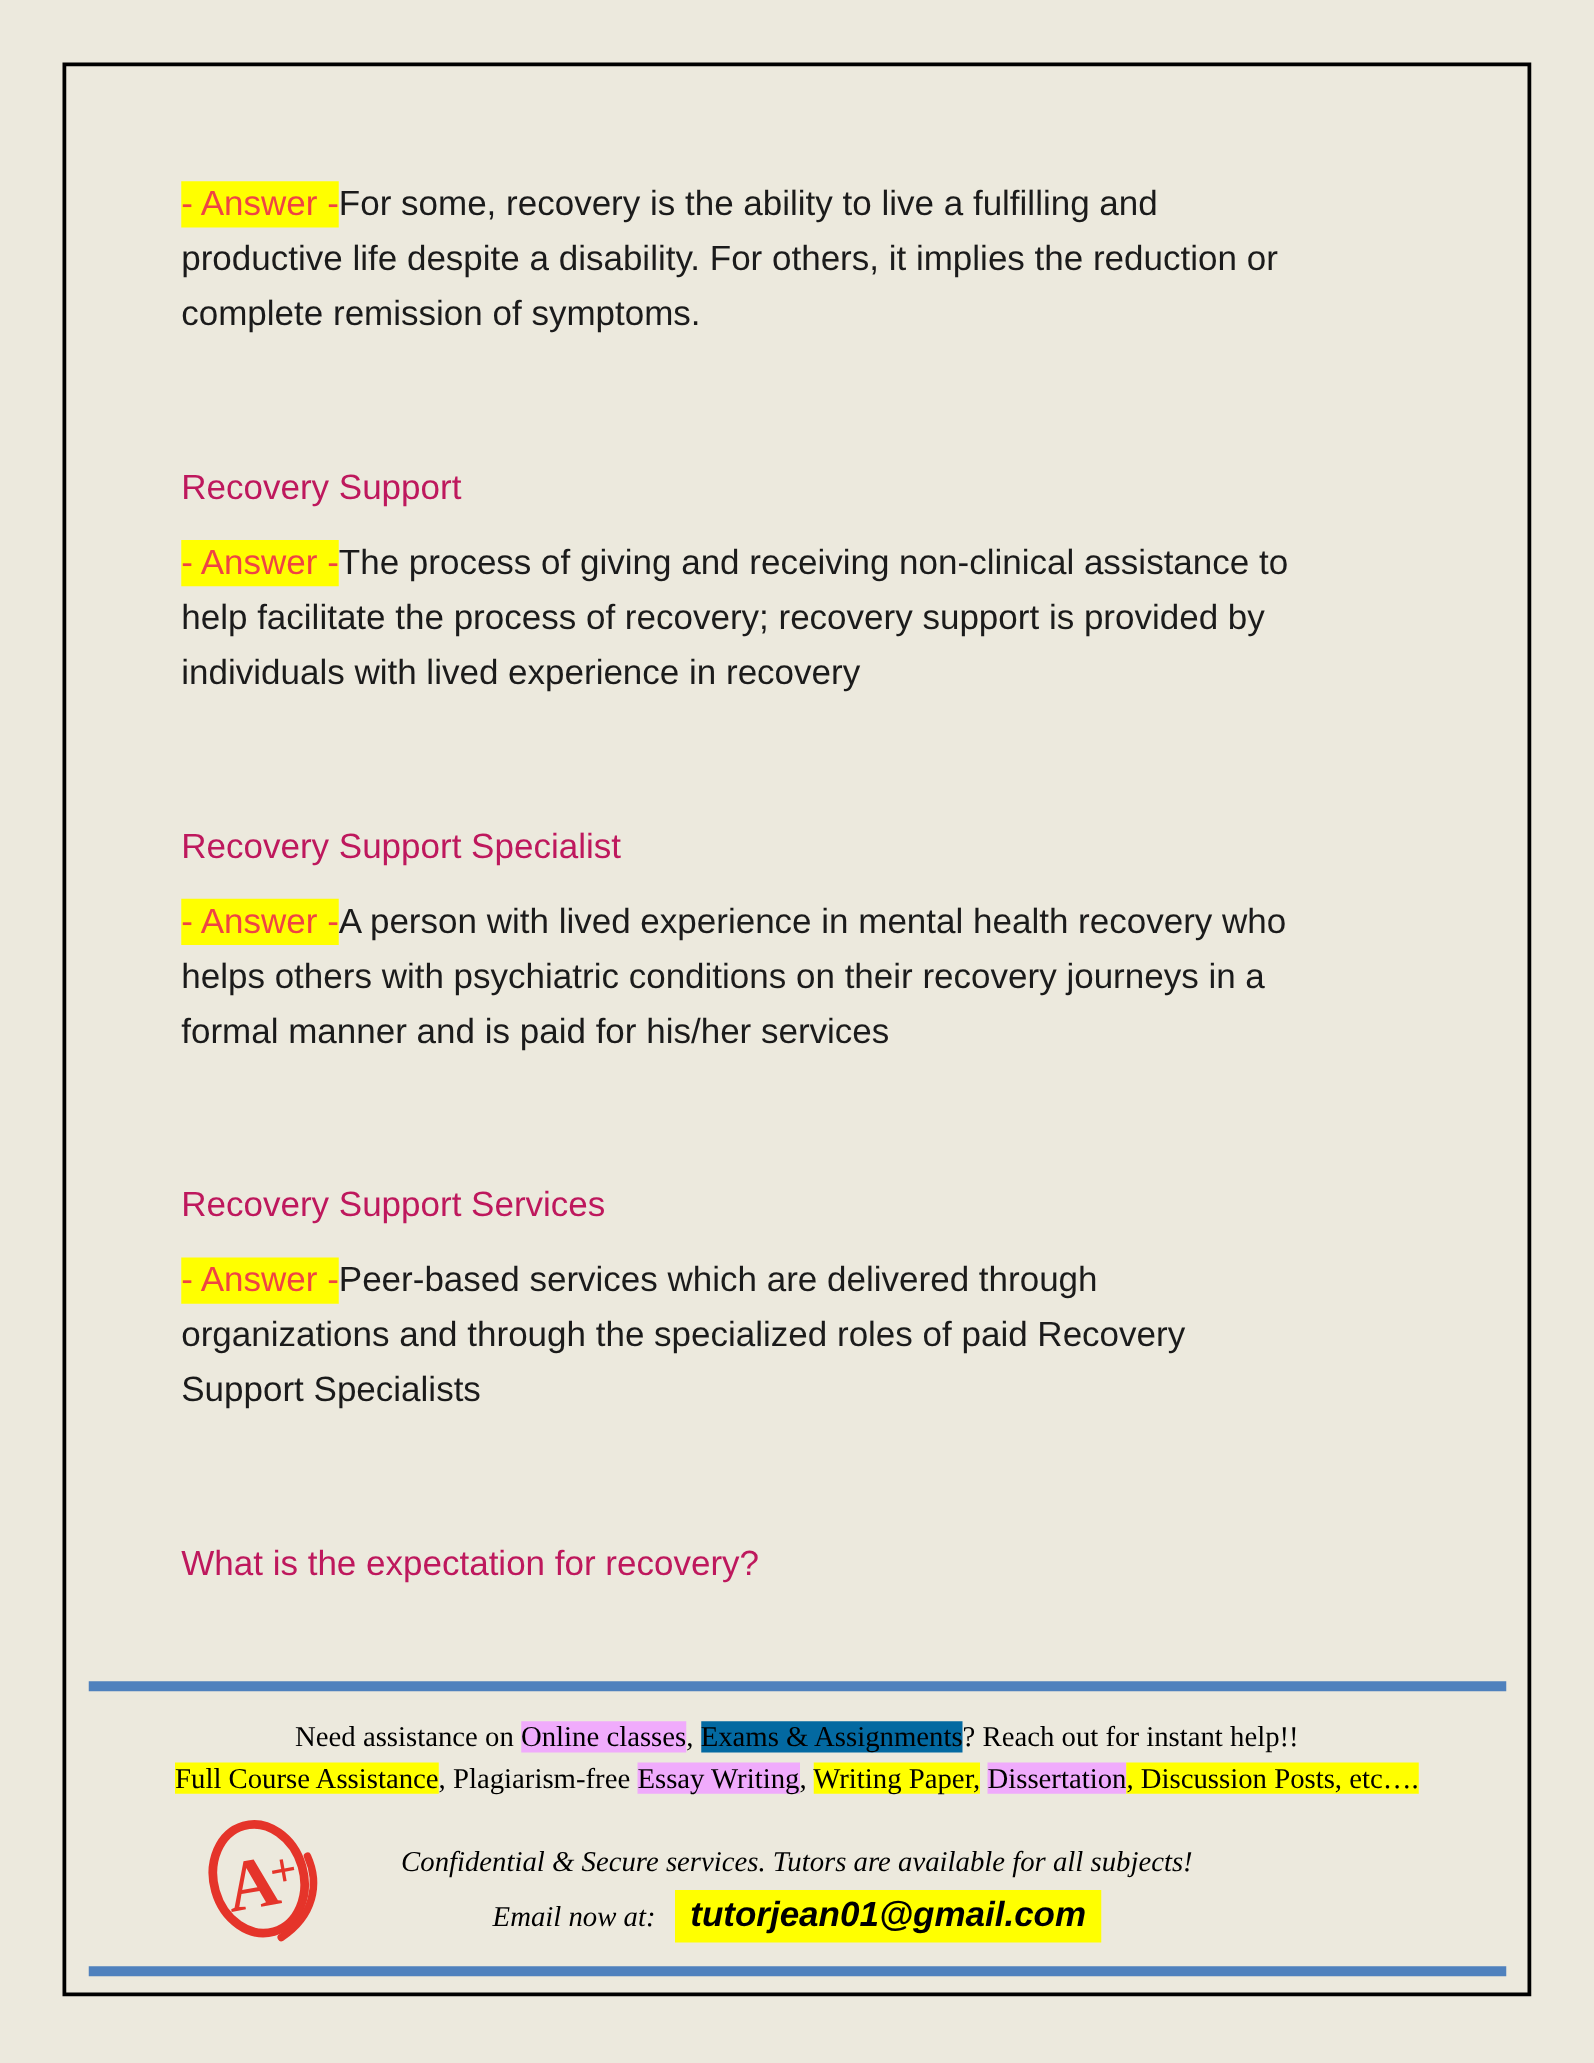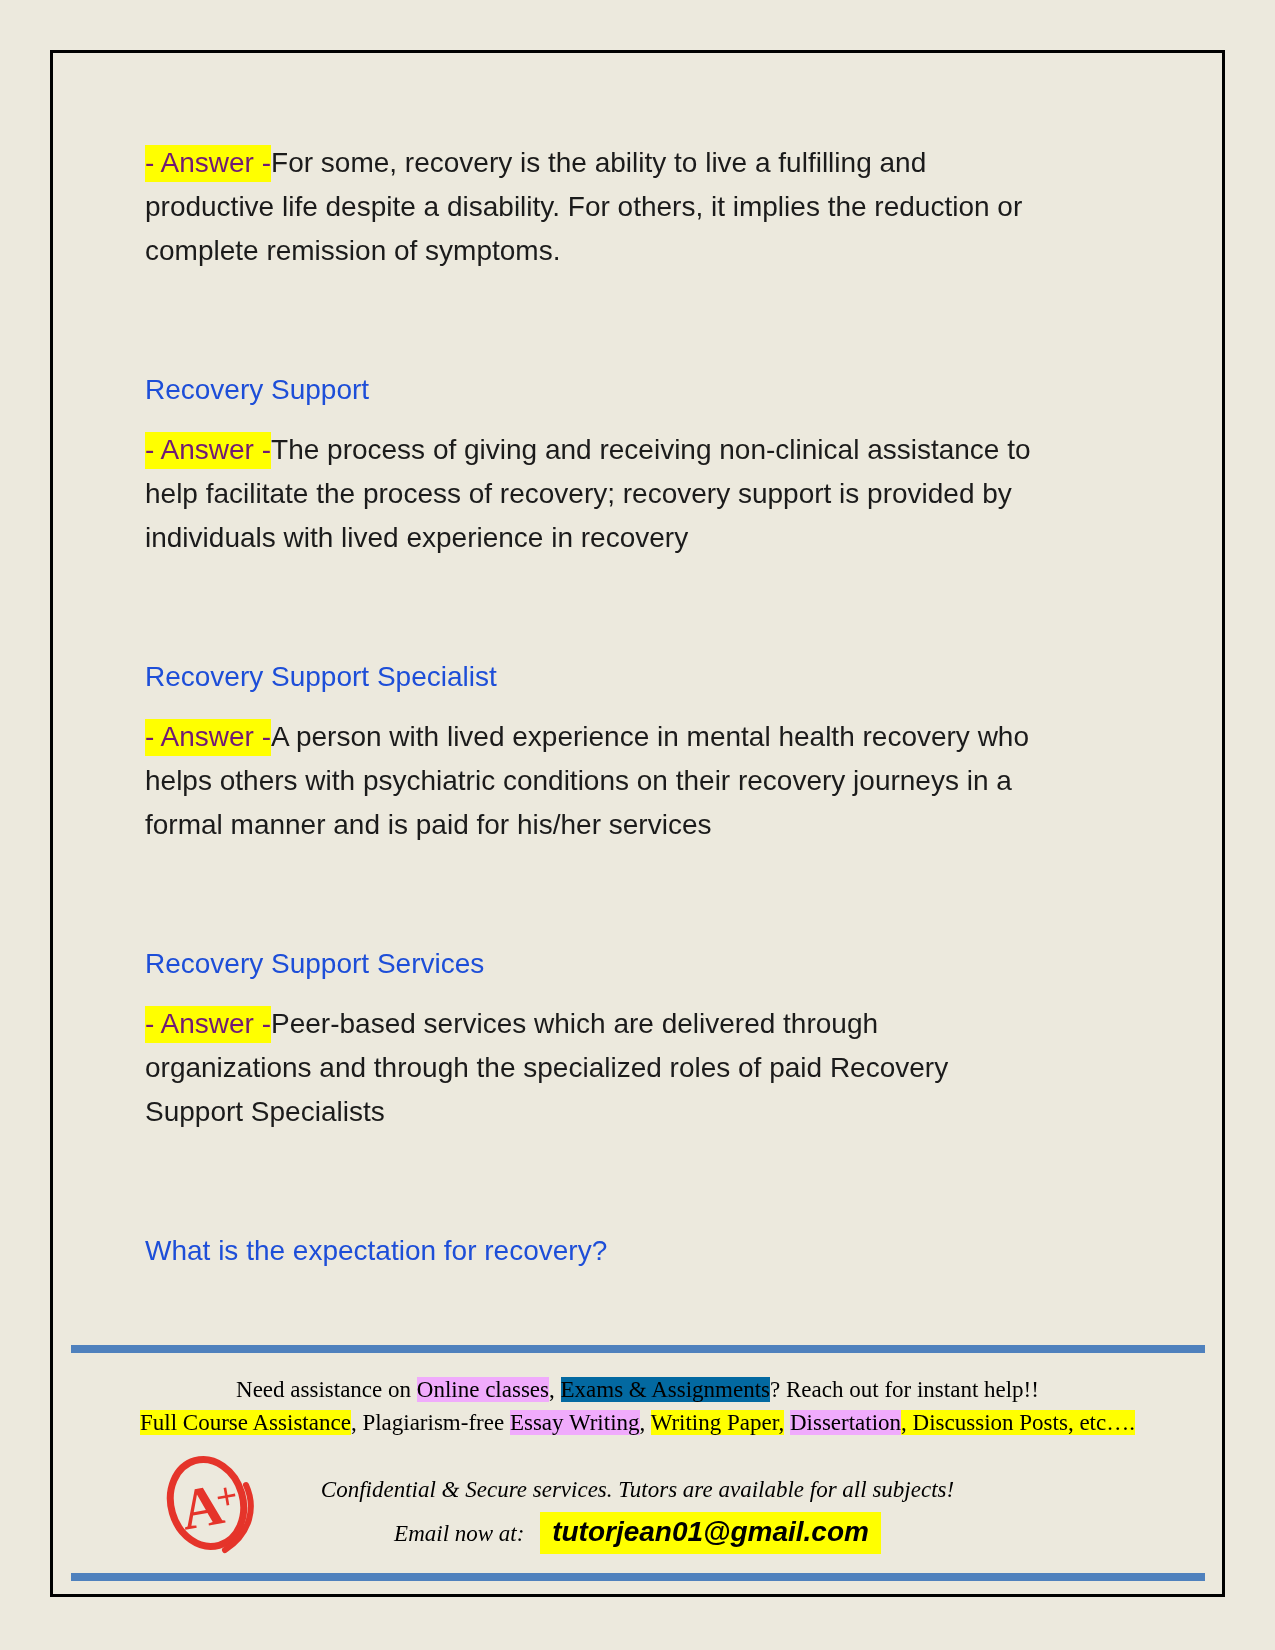--- a/index.html
+++ b/index.html
@@ -33,32 +33,32 @@
   .answer {
     margin: 16px 0 0 0;
     font-size: 28px;
     line-height: 44px;
   }
   .answer.first {
     margin-top: 0;
   }
   .answer mark {
     background: #ffff00;
-    color: #701a75;
+    color: #ef4444;
     padding: 2px 0 4px 0;
   }
   .ans-text {
     white-space: pre-line;
   }
   h2.term {
     margin: 95px 0 0 0;
     font-size: 28px;
     font-weight: 400;
     line-height: 44px;
-    color: #1d4ed8;
+    color: #be185d;
   }
   .hr-blue {
     position: absolute;
     left: 18px;
     width: 1134px;
     height: 8px;
     background: #4f81bd;
   }
   .hr-top { top: 1292px; }
   .hr-bottom { top: 1520px; }

